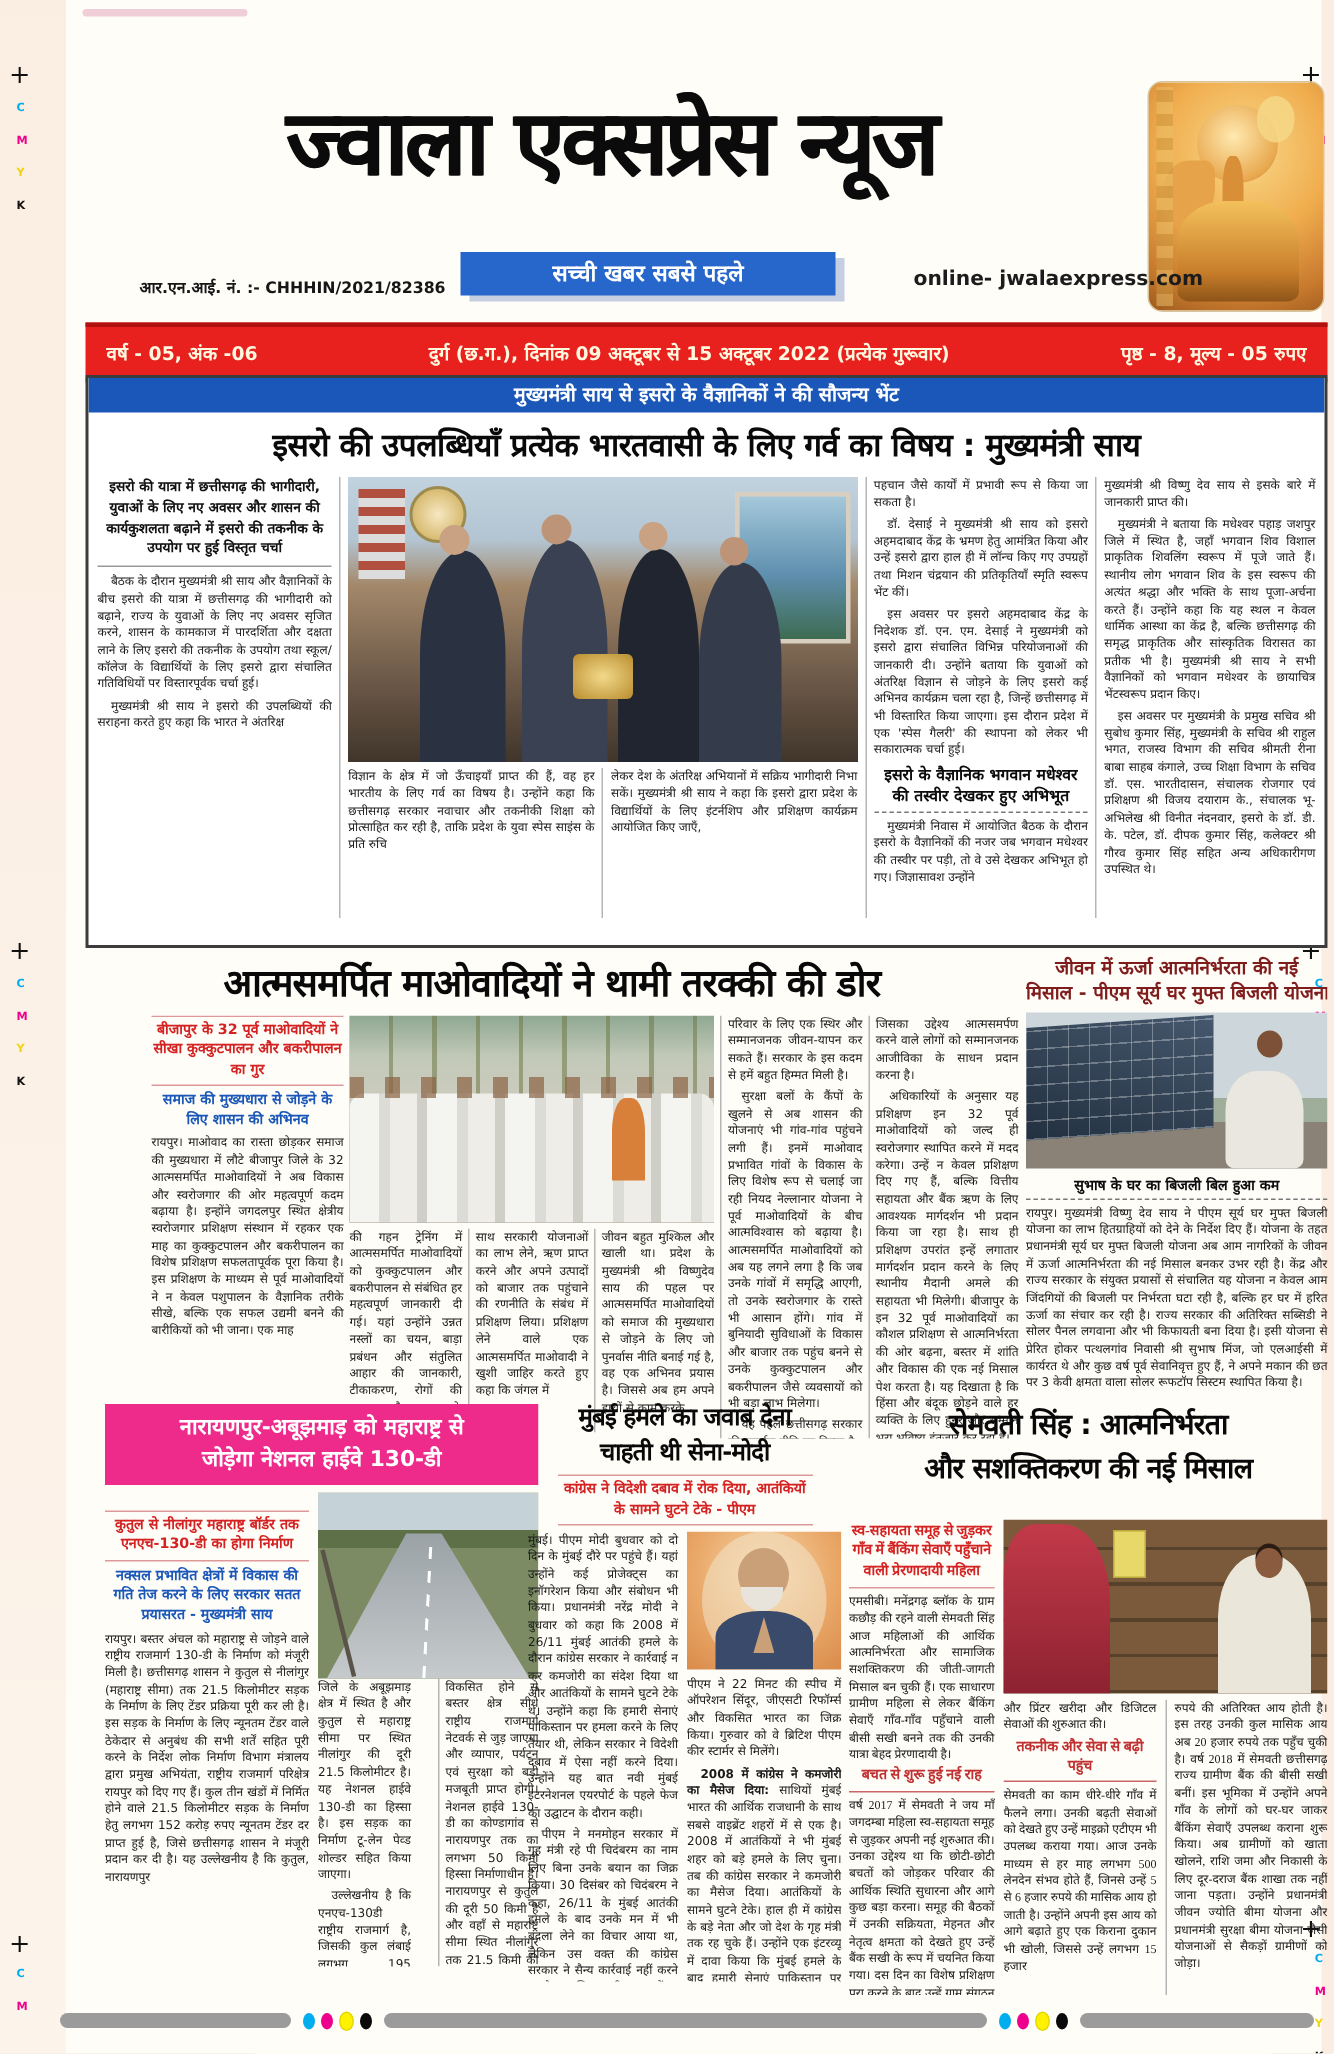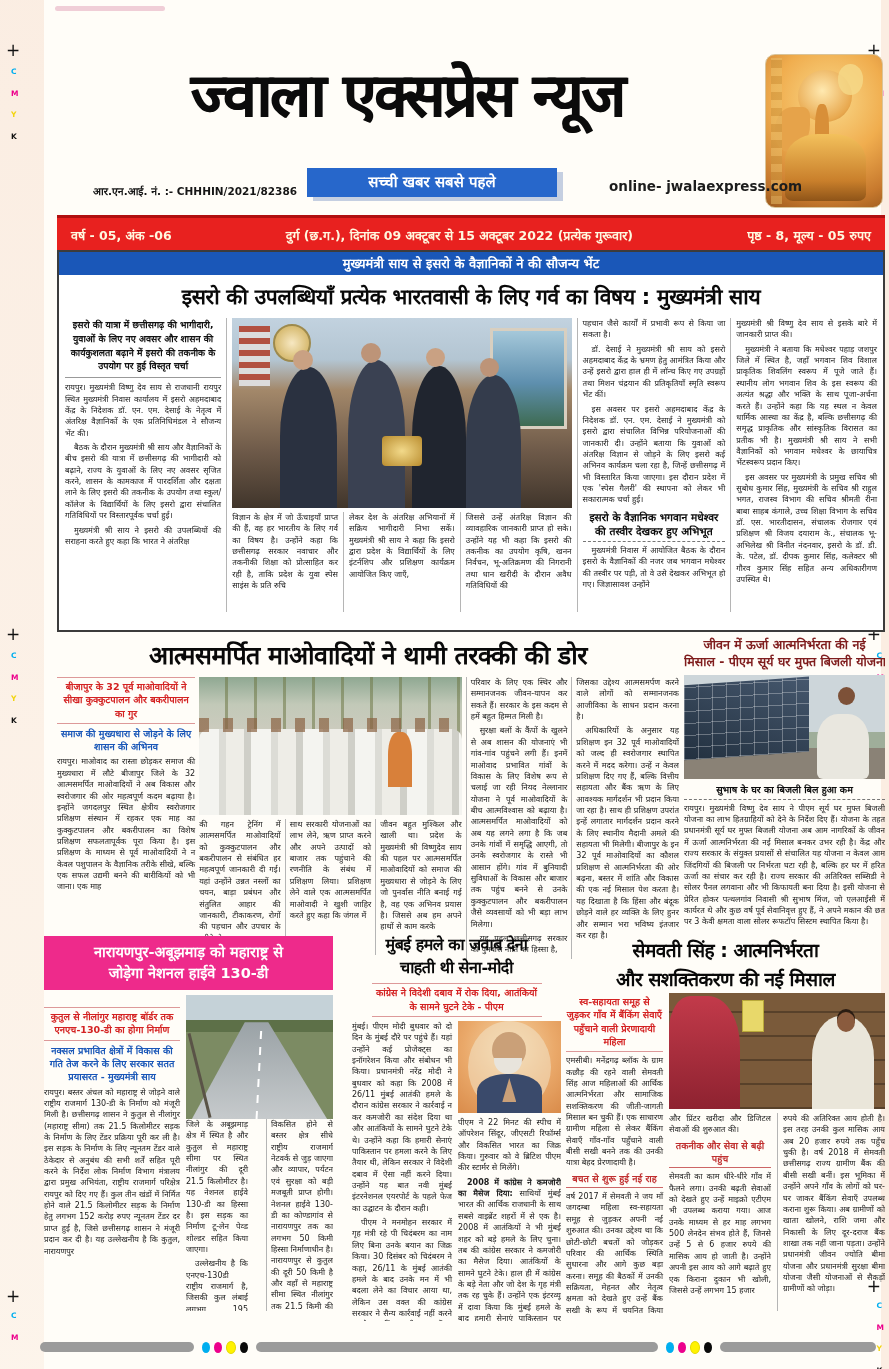--- a/index.html
+++ b/index.html
@@ -45,57 +45,57 @@
   .lunder{display:flex;gap:5px;margin-top:4px;height:100px;overflow:hidden;}
   .lu{flex:1;}
   .lc4{width:148px;}
   .lc5{width:146px;border-left:1px solid #b5b5b5;padding-left:5px;}
   .lsub{font-size:10.5px;font-weight:bold;text-align:center;line-height:1.35;margin:4px 0 3px;padding-bottom:3px;border-bottom:1px dashed #777;color:#0c0c0c;}
 
   
   .mao{position:absolute;left:57px;top:637px;width:622px;height:325px;overflow:hidden;}
   .mao-headline{font-size:25px;font-weight:bold;letter-spacing:-0.5px;text-align:center;white-space:nowrap;overflow:hidden;height:40px;line-height:38px;color:#090909;}
   .mao-body{display:flex;gap:4px;height:282px;overflow:hidden;}
-  .mc1{width:140px;}
+  .mc1{width:140px;margin-left:44px;}
   .mcenter{width:266px;}
   .mphoto{position:relative;height:138px;overflow:hidden;background:linear-gradient(180deg,#8fa892 0,#c2c9b8 20%,#cfccc0 45%,#a99e8c 75%,#7d7260 100%);}
   .munder{display:flex;gap:4px;margin-top:4px;height:136px;overflow:hidden;}
   .mu{flex:1;}
   .mc4{width:98px;}
   .mc5{width:104px;}
 
   
   .solar{position:absolute;left:684px;top:637px;width:201px;height:325px;overflow:hidden;}
   .solar-headline{font-weight:bold;font-size:12.5px;text-align:center;line-height:1.35;white-space:nowrap;overflow:hidden;color:#7f1d1d;}
   .solar-photo{position:relative;height:104px;margin-top:4px;overflow:hidden;background:linear-gradient(180deg,#cdd6da 0 55%,#9fae9a 55% 70%,#8a8276 70% 100%);}
   .solar-caption{font-size:9.5px;font-weight:bold;text-align:center;padding:4px 0 3px;border-bottom:1px dashed #777;margin-bottom:3px;color:#0c0c0c;}
 
   
-  .nh{position:absolute;left:44px;top:936px;width:289px;height:394px;overflow:hidden;}
+  .nh{position:absolute;left:70px;top:936px;width:289px;height:394px;overflow:hidden;}
   .nh-headbox{background:#ee2a8b;color:#fff;text-align:center;font-weight:bold;font-size:14.5px;line-height:1.45;padding:6px 2px;white-space:nowrap;overflow:hidden;}
   .nh-body{display:flex;gap:6px;margin-top:5px;height:324px;overflow:hidden;}
   .nhc1{width:136px;margin-top:12px;}
   .nhr{width:147px;}
   .nh-photo{position:relative;height:124px;overflow:hidden;background:#7c8b63;}
   .nh-under{display:flex;gap:18px;margin-top:0;height:192px;overflow:hidden;}
   .nu{flex:1;}
 
   
   .mum{position:absolute;left:352px;top:933px;width:209px;height:397px;overflow:hidden;}
   .mum-headline{font-size:16px;font-weight:bold;text-align:center;letter-spacing:-0.5px;line-height:1.45;white-space:nowrap;overflow:hidden;color:#090909;}
   .mum-sub{width:170px;margin:4px auto 4px;}
   .mum-body{display:flex;gap:6px;height:300px;overflow:hidden;}
   .mumc1{width:100px;}
   .mumc2{width:103px;}
   .mum-photo{position:relative;height:92px;margin-bottom:4px;overflow:hidden;background:radial-gradient(circle at 50% 30%,#f6d7a8 0,#eaa96a 55%,#d98b4a 100%);}
 
   
   .sem{position:absolute;left:566px;top:936px;width:319px;height:394px;overflow:hidden;}
   .sem-headline{font-size:19px;font-weight:bold;text-align:center;letter-spacing:-0.5px;line-height:1.5;white-space:nowrap;overflow:hidden;color:#090909;}
-  .sem-body{display:flex;gap:6px;margin-top:0;height:320px;overflow:hidden;}
+  .sem-body{display:flex;gap:6px;margin-top:20px;height:320px;overflow:hidden;font-family:Liberation Serif, serif;}
   .sc1{width:97px;}
   .sright{width:216px;}
   .sem-photo{position:relative;height:116px;margin-bottom:4px;overflow:hidden;background:#7a5a3a;}
   .sem-under{display:flex;gap:6px;height:198px;overflow:hidden;}
   .su{flex:1;}
   .sem-sub{color:#c03030;font-weight:bold;font-size:9.5px;text-align:center;line-height:1.4;margin:3px 0;padding-bottom:2px;border-bottom:1px solid #c66;}
 
   
   .printbar{position:absolute;left:40px;top:1340px;width:836px;height:14px;display:flex;align-items:center;gap:8px;}
   .pbar{height:10px;background:#9b9b9b;border-radius:6px;}
@@ -173,21 +173,20 @@
     <span>दुर्ग (छ.ग.), दिनांक  09 अक्टूबर से 15 अक्टूबर 2022 (प्रत्येक गुरूवार)</span>
     <span>पृष्ठ - 8, मूल्य - 05 रुपए</span>
   </div>
 
   <section class="lead">
     <div class="lead-kicker">मुख्यमंत्री साय से इसरो के वैज्ञानिकों ने की सौजन्य भेंट</div>
     <div class="lead-headline">इसरो की उपलब्धियाँ प्रत्येक भारतवासी के लिए गर्व का विषय : मुख्यमंत्री साय</div>
     <div class="lead-body">
       <div class="lc1 bodytxt">
         <div class="stand">इसरो की यात्रा में छत्तीसगढ़ की भागीदारी, युवाओं के लिए नए अवसर और शासन की कार्यकुशलता बढ़ाने में इसरो की तकनीक के उपयोग पर हुई विस्तृत चर्चा</div>
-        <p>रायपुर। मुख्यमंत्री विष्णु देव साय से राजधानी रायपुर स्थित मुख्यमंत्री निवास कार्यालय में इसरो अहमदाबाद केंद्र के निदेशक डॉ. एन. एम. देसाई के नेतृत्व में अंतरिक्ष वैज्ञानिकों के एक प्रतिनिधिमंडल ने सौजन्य भेंट की।</p>
         <p class="ind">बैठक के दौरान मुख्यमंत्री श्री साय और वैज्ञानिकों के बीच इसरो की यात्रा में छत्तीसगढ़ की भागीदारी को बढ़ाने, राज्य के युवाओं के लिए नए अवसर सृजित करने, शासन के कामकाज में पारदर्शिता और दक्षता लाने के लिए इसरो की तकनीक के उपयोग तथा स्कूल/कॉलेज के विद्यार्थियों के लिए इसरो द्वारा संचालित गतिविधियों पर विस्तारपूर्वक चर्चा हुई।</p>
         <p class="ind">मुख्यमंत्री श्री साय ने इसरो की उपलब्धियों की सराहना करते हुए कहा कि भारत ने अंतरिक्ष</p>
       </div>
       <div class="lcenter">
         <div class="lphoto">
           <i class="sh" style="left:76%;top:5%;width:21%;height:50%;background:linear-gradient(180deg,#a5c8da,#5e8fae 55%,#3e6b52);border:3px solid #d8cfc0;"></i>
           <i class="sh" style="left:2%;top:4%;width:9%;height:32%;background:repeating-linear-gradient(0deg,#dcdcdc 0 6px,#b25040 6px 12px);"></i>
           <i class="sh" style="left:12%;top:3%;width:34px;height:34px;border-radius:50%;background:radial-gradient(#f7e8c2,#caa84f);border:2px solid #9d8a4e;"></i>
           <i class="sh" style="left:14%;top:26%;width:17%;height:74%;border-radius:50% 50% 0 0;background:#2a3140;"></i>
           <i class="sh" style="left:18%;top:17%;width:20px;height:20px;border-radius:50%;background:#c9a183;"></i>
@@ -199,23 +198,20 @@
           <i class="sh" style="left:73%;top:21%;width:19px;height:19px;border-radius:50%;background:#bd9478;"></i>
           <i class="sh" style="left:44%;top:62%;width:12%;height:16%;background:radial-gradient(#f2d98a,#b98c2e);border-radius:4px;"></i>
         </div>
         <div class="lunder bodytxt">
           <div class="lu">
               <p>विज्ञान के क्षेत्र में जो ऊँचाइयाँ प्राप्त की हैं, वह हर भारतीय के लिए गर्व का विषय है। उन्होंने कहा कि छत्तीसगढ़ सरकार नवाचार और तकनीकी शिक्षा को प्रोत्साहित कर रही है, ताकि प्रदेश के युवा स्पेस साइंस के प्रति रुचि</p>
             </div>
           <div class="lu vr" style="padding-left:5px;">
               <p>लेकर देश के अंतरिक्ष अभियानों में सक्रिय भागीदारी निभा सकें। मुख्यमंत्री श्री साय ने कहा कि इसरो द्वारा प्रदेश के विद्यार्थियों के लिए इंटर्नशिप और प्रशिक्षण कार्यक्रम आयोजित किए जाएँ,</p>
             </div>
-          <div class="lu vr" style="padding-left:5px;">
-              <p>जिससे उन्हें अंतरिक्ष विज्ञान की व्यावहारिक जानकारी प्राप्त हो सके। उन्होंने यह भी कहा कि इसरो की तकनीक का उपयोग कृषि, खनन निर्वचन, भू-अतिक्रमण की निगरानी तथा धान खरीदी के दौरान अवैध गतिविधियों की</p>
-            </div>
         </div>
       </div>
       <div class="lc4 bodytxt">
         <p>पहचान जैसे कार्यों में प्रभावी रूप से किया जा सकता है।</p>
         <p class="ind">डॉ. देसाई ने मुख्यमंत्री श्री साय को इसरो अहमदाबाद केंद्र के भ्रमण हेतु आमंत्रित किया और उन्हें इसरो द्वारा हाल ही में लॉन्च किए गए उपग्रहों तथा मिशन चंद्रयान की प्रतिकृतियाँ स्मृति स्वरूप भेंट कीं।</p>
         <p class="ind">इस अवसर पर इसरो अहमदाबाद केंद्र के निदेशक डॉ. एन. एम. देसाई ने मुख्यमंत्री को इसरो द्वारा संचालित विभिन्न परियोजनाओं की जानकारी दी। उन्होंने बताया कि युवाओं को अंतरिक्ष विज्ञान से जोड़ने के लिए इसरो कई अभिनव कार्यक्रम चला रहा है, जिन्हें छत्तीसगढ़ में भी विस्तारित किया जाएगा। इस दौरान प्रदेश में एक 'स्पेस गैलरी' की स्थापना को लेकर भी सकारात्मक चर्चा हुई।</p>
         <div class="lsub">इसरो के वैज्ञानिक भगवान मधेश्वर की तस्वीर देखकर हुए अभिभूत</div>
         <p class="ind">मुख्यमंत्री निवास में आयोजित बैठक के दौरान इसरो के वैज्ञानिकों की नजर जब भगवान मधेश्वर की तस्वीर पर पड़ी, तो वे उसे देखकर अभिभूत हो गए। जिज्ञासावश उन्होंने</p>
       </div>
       <div class="lc5 bodytxt">

